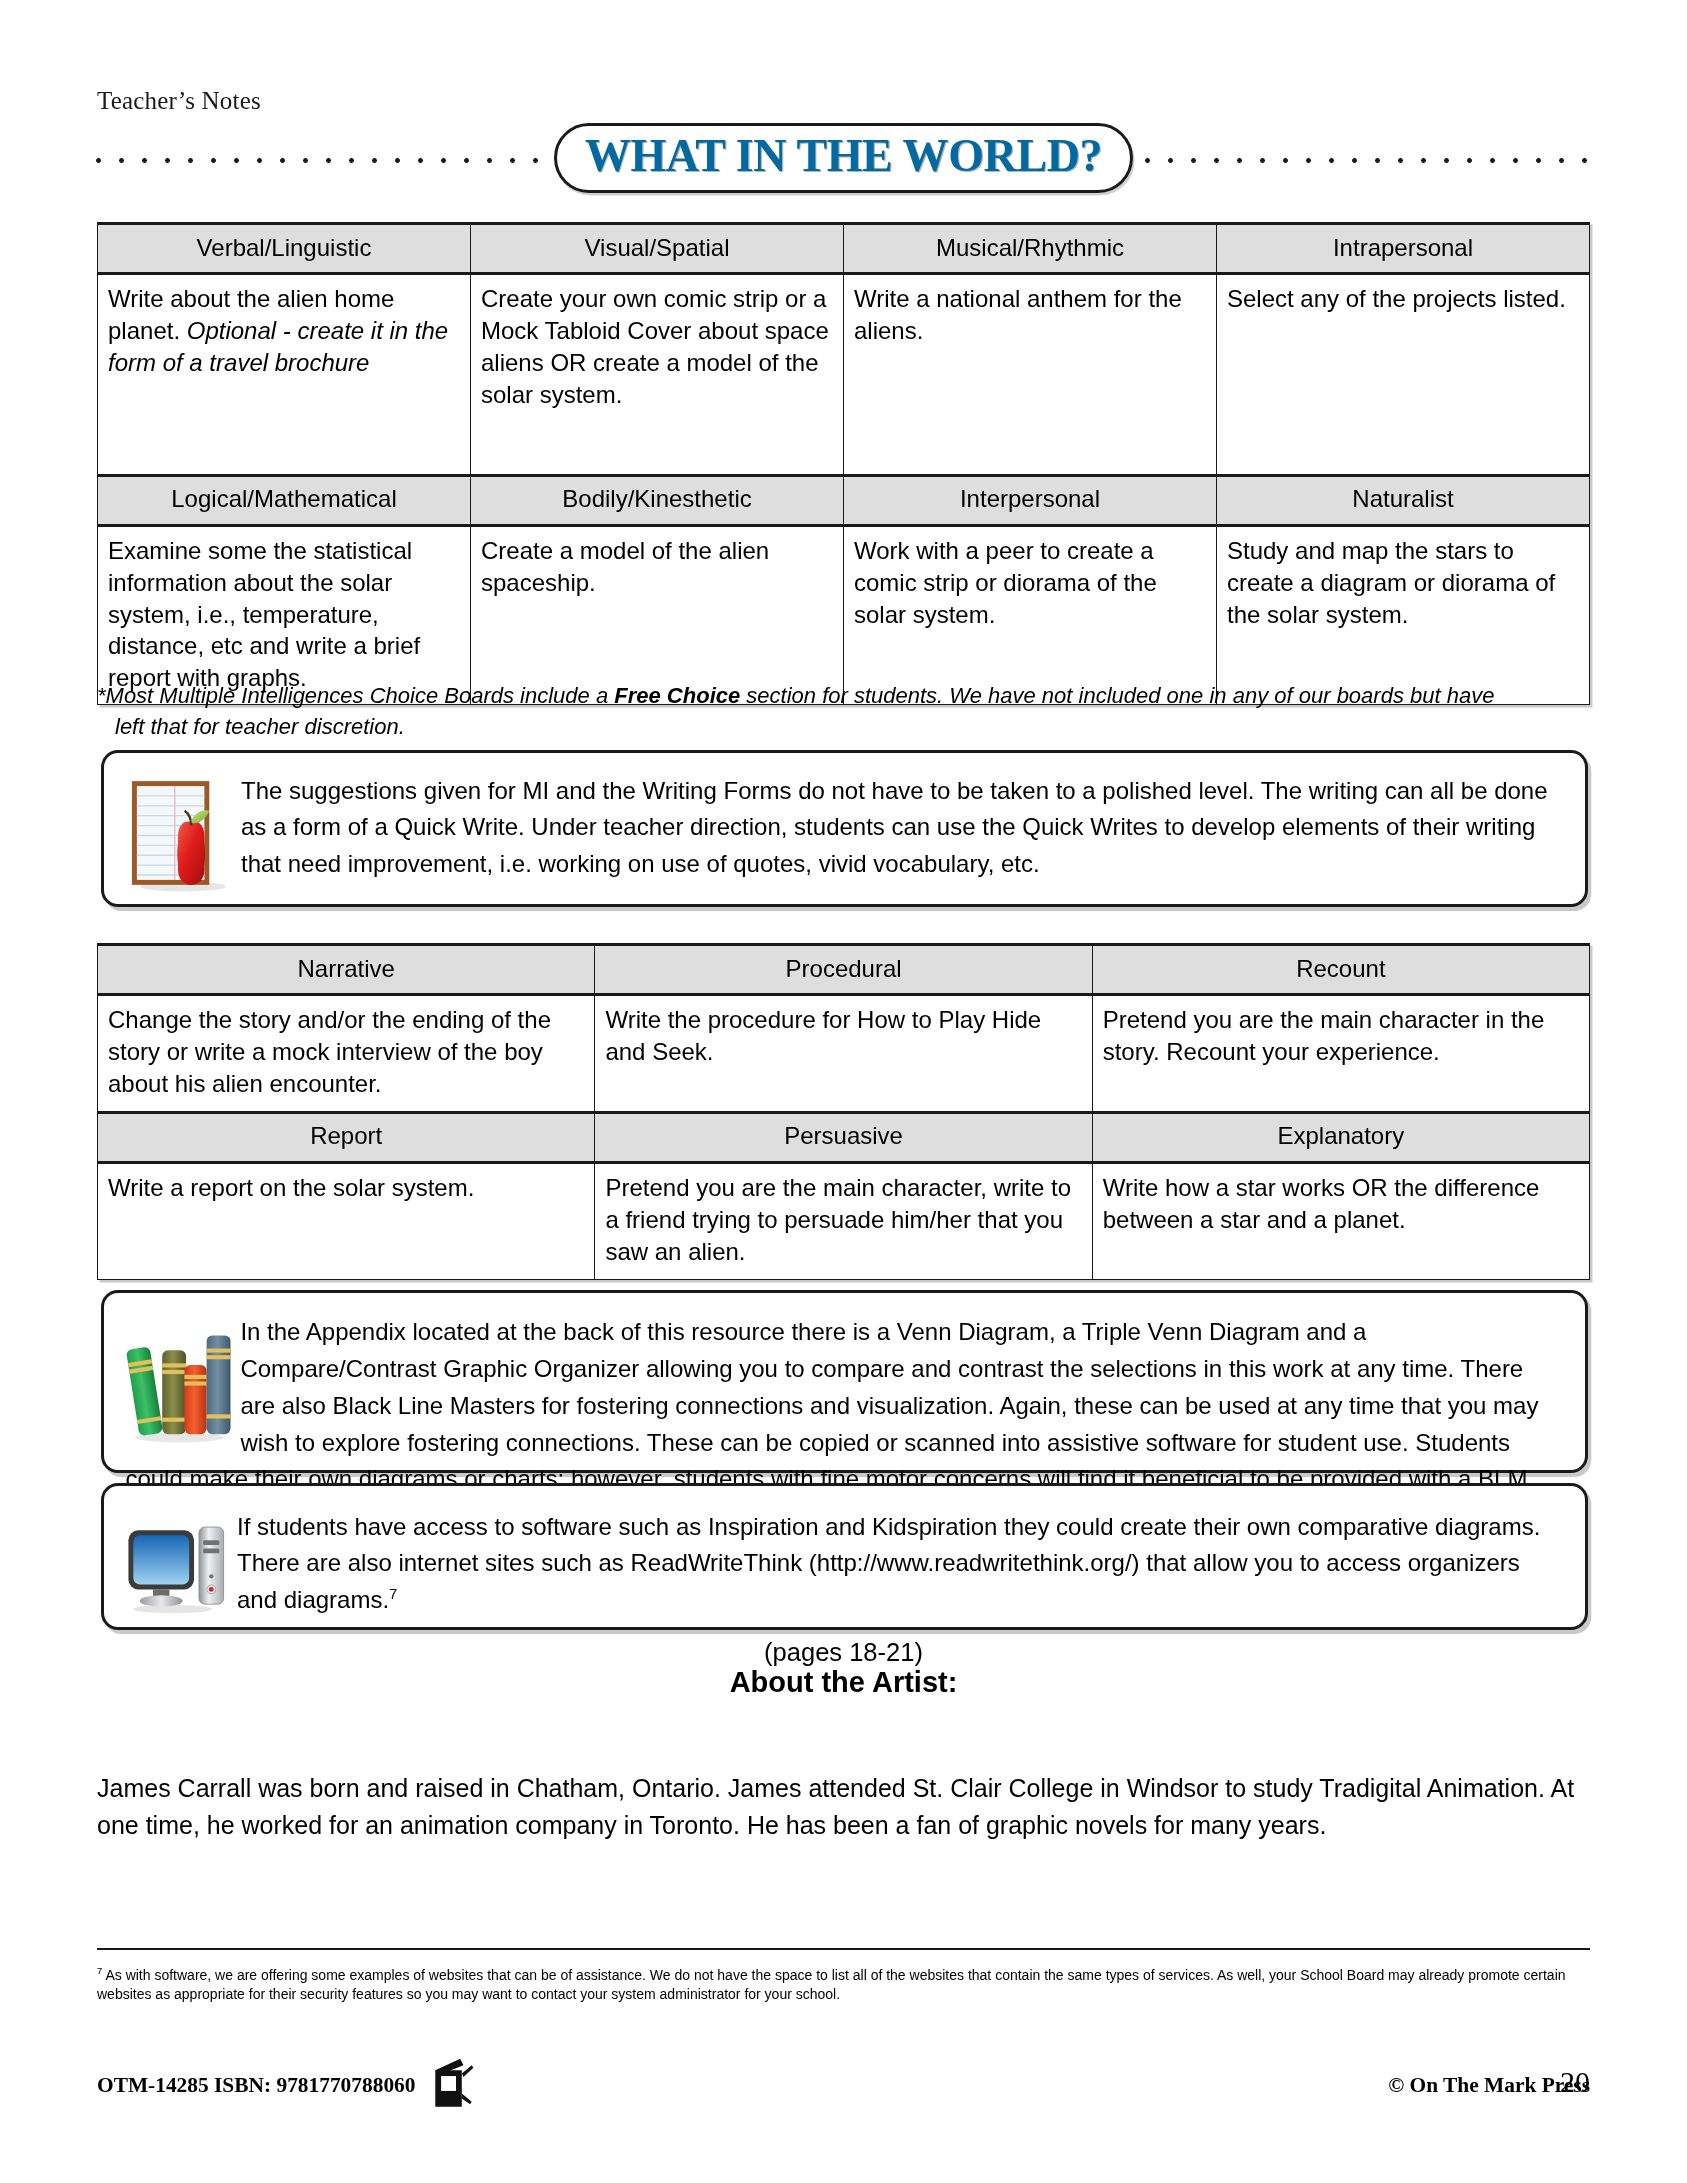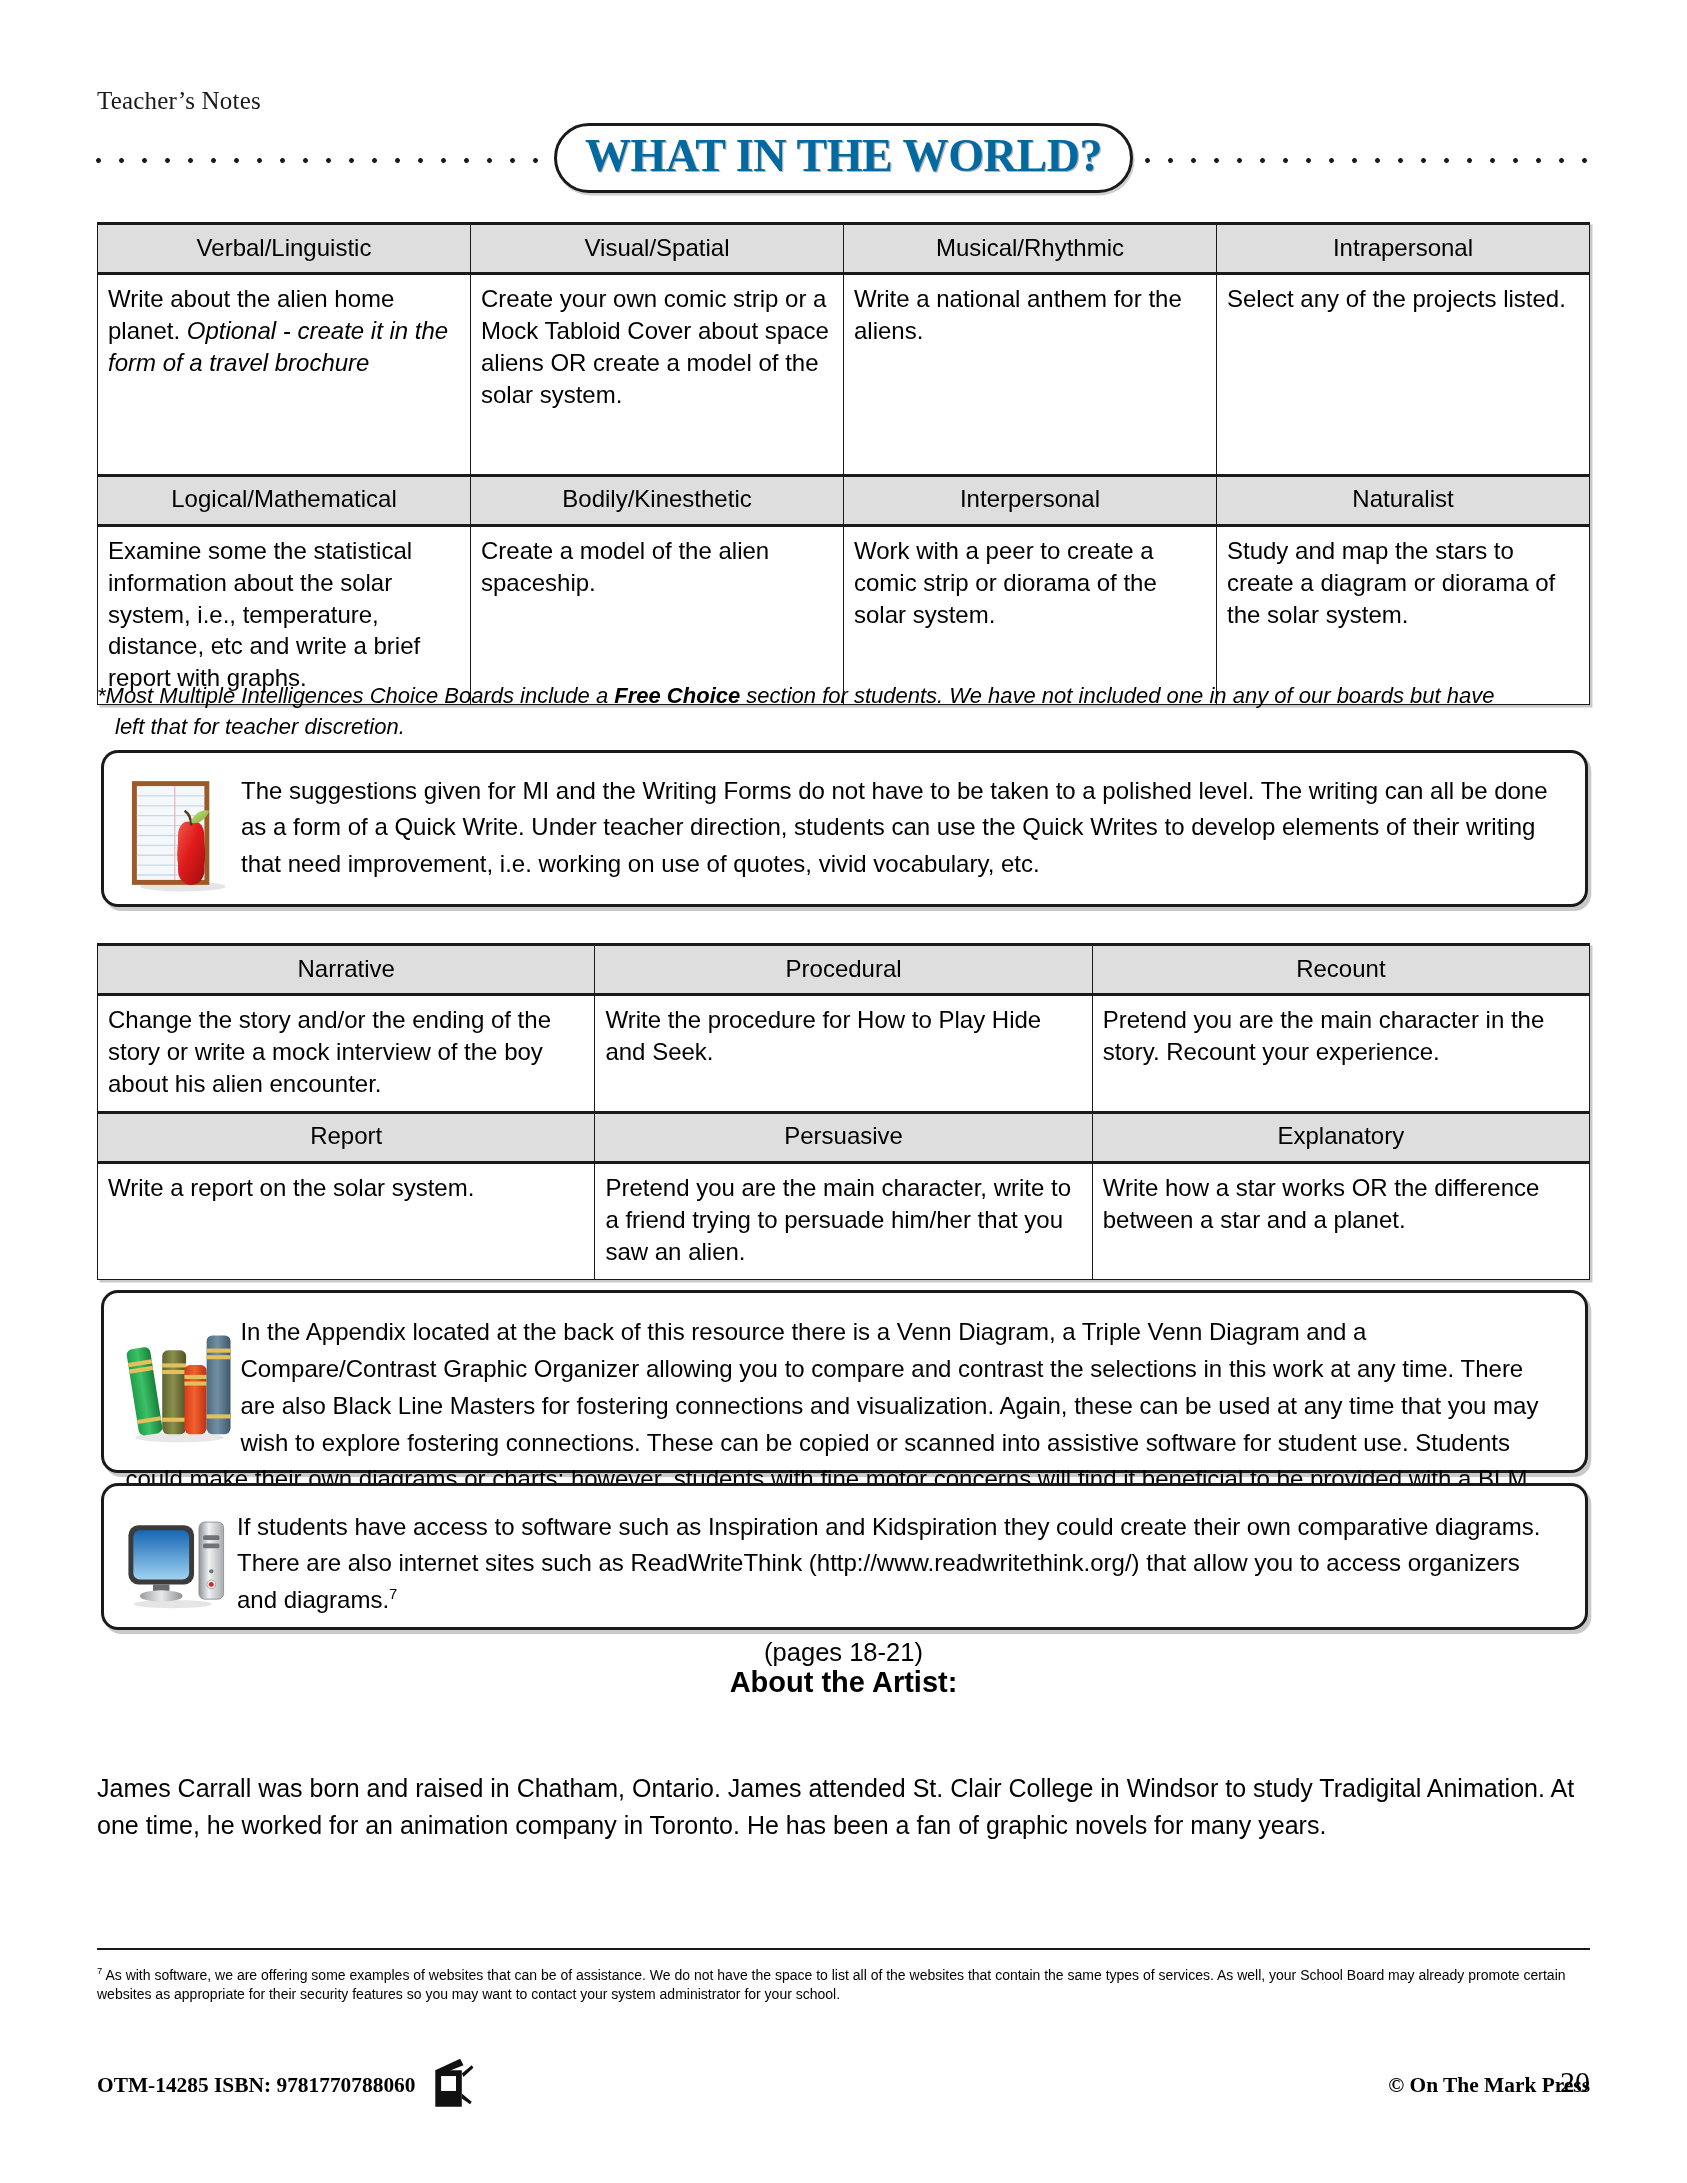--- a/index.html
+++ b/index.html
@@ -147,21 +147,21 @@
   #callout-appendix .body { font-size: 24px; line-height: 1.53; }
   #callout-appendix .floatbox { float: left; width: 115px; height: 128px; }
 
   #callout-software {
     left: 101px;
     top: 1483px;
     width: 1487px;
     height: 147px;
     padding: 18px 23px 11.5px 21.4px;
   }
-  #callout-software .inner { display: flex; align-items: flex-start; }
+  #callout-software .inner { display: flex; align-items: center; }
   #callout-software .icon-col { flex: 0 0 105px; height: 105px; position: relative; }
   #callout-software .body { flex: 1 1 auto; padding-left: 6.6px; padding-top: 5px; }
   sup.fn { font-size: 0.62em; vertical-align: super; }
 
   
   .artist-title {
     position: absolute;
     left: 0; right: 0;
     top: 1666px;
     text-align: center;

